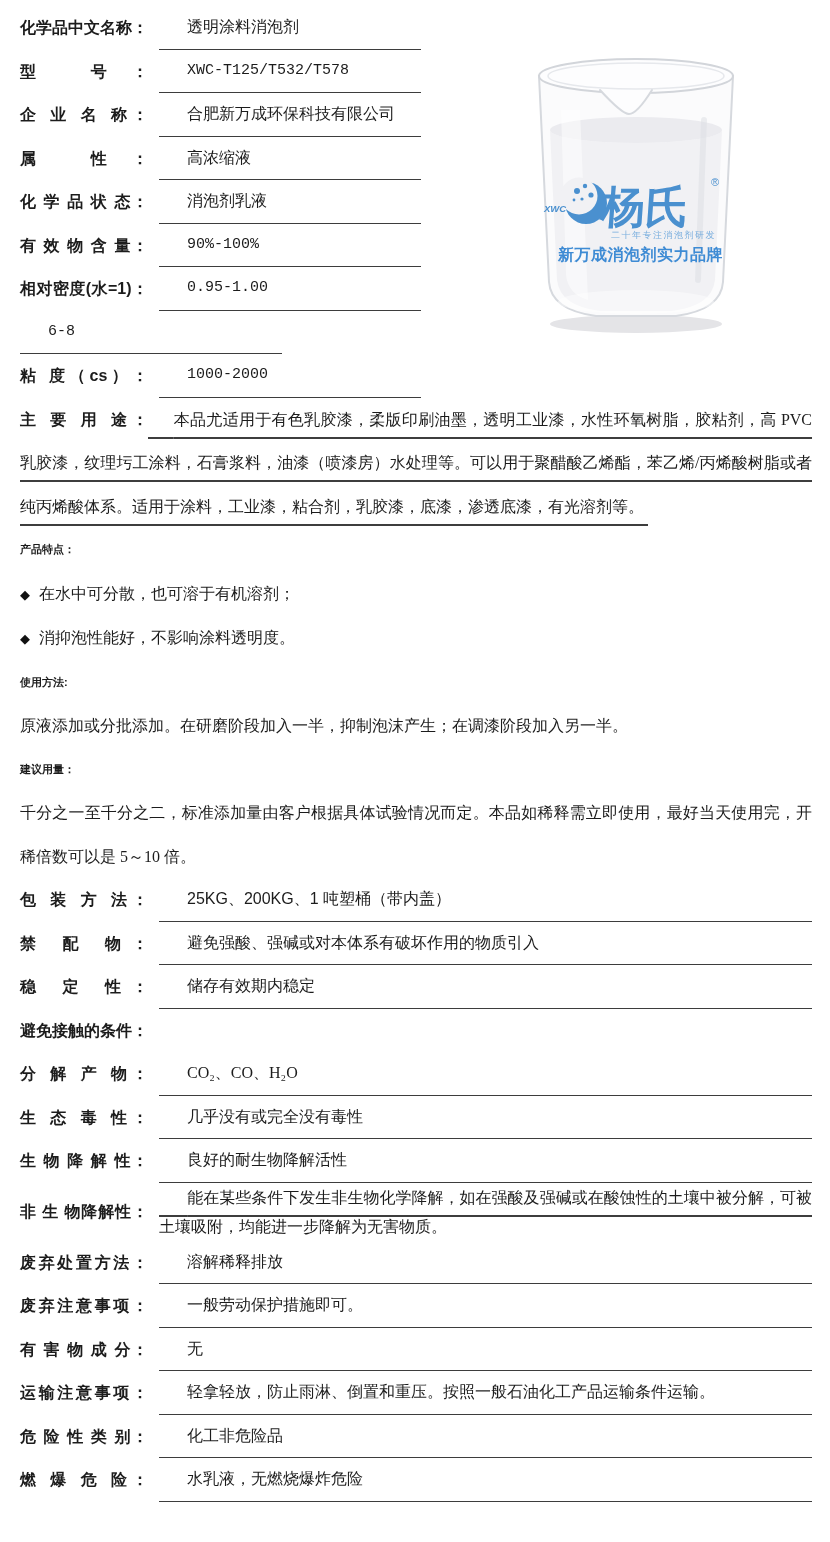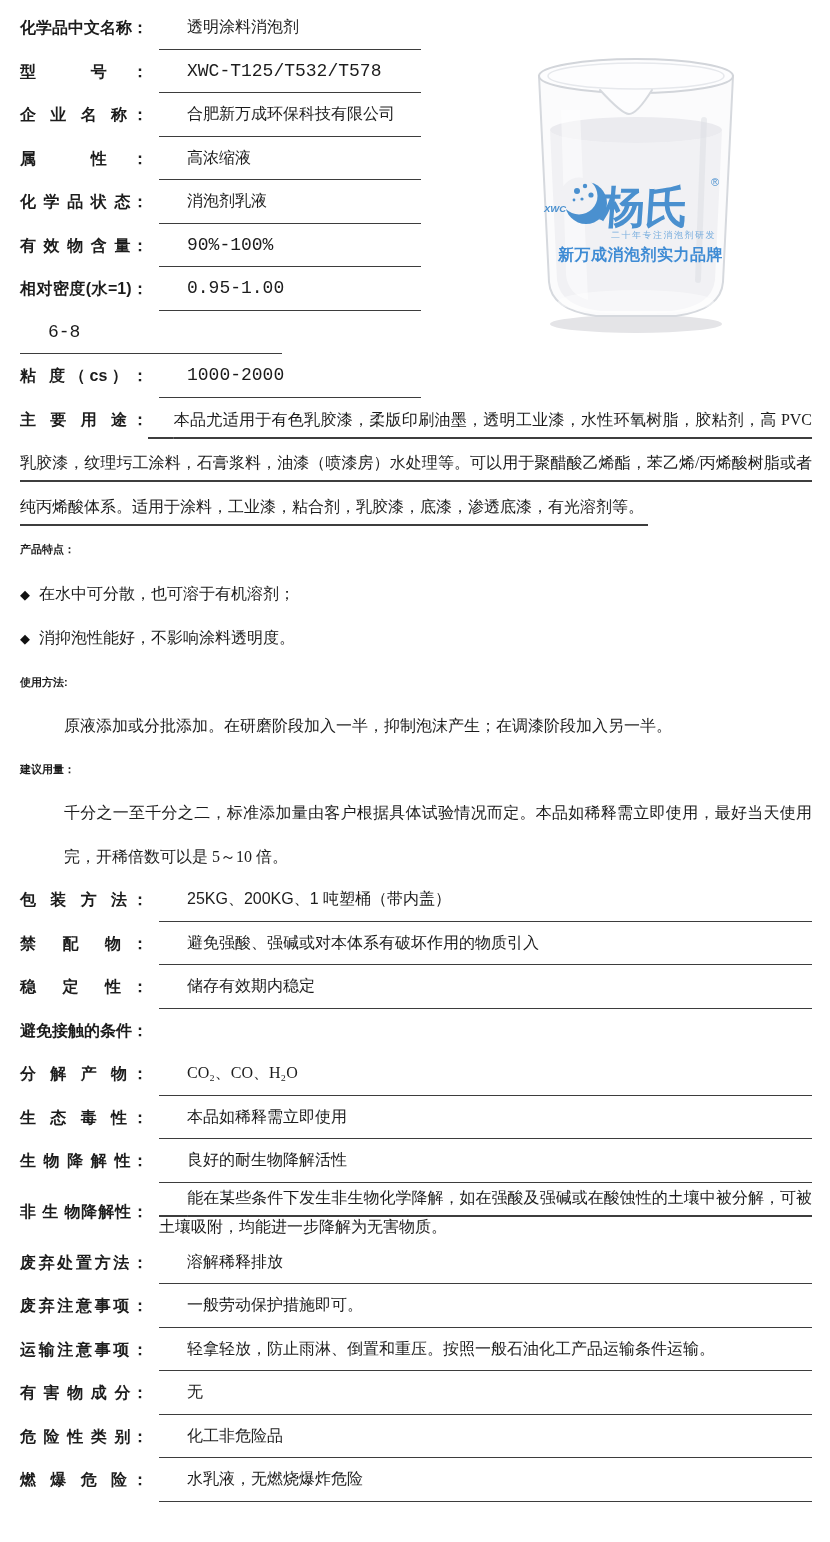--- a/index.html
+++ b/index.html
@@ -17,21 +17,21 @@
     text-align:justify;text-align-last:justify;text-justify:inter-word;
     white-space:normal;
   }
   .fval{
     border-bottom:1.5px solid #3d3d3d;box-sizing:border-box;
     height:43.5px;line-height:42px;padding-left:28px;overflow:hidden;white-space:nowrap;
   }
   .top-form .fval{width:262px;flex:none;}
   .bottom-form .fval{flex:1;}
   .frow.sans .fval{font-family:"Liberation Sans","DejaVu Sans",sans-serif;}
-  .frow.mono .fval{font-family:"Liberation Mono","DejaVu Sans Mono",monospace;font-size:18px;}
+  .frow.mono .fval{font-family:"Liberation Mono","DejaVu Sans Mono",monospace;font-size:15px;}
   
   .frow.multiline .fval{
     border-bottom:none;height:auto;line-height:29px;white-space:normal;
     padding-left:0;text-align:justify;
   }
   .frow.multiline .fval .txt{
     text-decoration:underline;text-decoration-color:#3d3d3d;
     text-decoration-thickness:1.5px;text-underline-offset:12px;
   }
   .frow.multiline .fval .txt::before{content:"\00a0\00a0\00a0\00a0\00a0\00a0\00a0";}
@@ -43,21 +43,21 @@
     text-decoration:underline;text-decoration-color:#3d3d3d;
     text-decoration-thickness:1.5px;text-underline-offset:12px;
   }
   .para-field .txt::before{content:"\00a0\00a0\00a0\00a0\00a0\00a0";}
   .para-field .txt::after{content:"\00a0";}
   
   .heading{
     font-family:"Liberation Sans","DejaVu Sans",sans-serif;
     font-weight:bold;font-size:11px;
   }
-  .body-text{text-align:justify;margin-left:44px;}
+  .body-text{text-align:justify;}
   .bullet-line .diamond{font-size:13px;margin-right:9px;color:#111;}
   
   .beaker-wrap{position:absolute;top:50px;left:528px;width:216px;height:292px;}
 </style>
 </head>
 <body>
 
 <div class="page">
 
   <div class="top-form">
@@ -136,45 +136,45 @@
       </div>
       <div class="frow">
         <div class="flabel">避免接触的条件：</div>
       </div>
       <div class="frow">
         <div class="flabel">分 解 产 物：</div>
         <div class="fval"><span class="txt">CO₂、CO、H₂O</span></div>
       </div>
       <div class="frow">
         <div class="flabel">生 态 毒 性：</div>
-        <div class="fval"><span class="txt">本品如稀释需立即使用</span></div>
+        <div class="fval"><span class="txt">几乎没有或完全没有毒性</span></div>
       </div>
       <div class="frow">
         <div class="flabel">生 物 降 解 性：</div>
         <div class="fval"><span class="txt">良好的耐生物降解活性</span></div>
       </div>
       <div class="frow multiline">
         <div class="flabel">非 生 物降解性：</div>
         <div class="fval"><span class="txt">能在某些条件下发生非生物化学降解，如在强酸及强碱或在酸蚀性的土壤中被分解，可被土壤吸附，均能进一步降解为无害物质。</span></div>
       </div>
       <div class="frow">
         <div class="flabel">废弃处置方法：</div>
         <div class="fval"><span class="txt">溶解稀释排放</span></div>
       </div>
       <div class="frow">
         <div class="flabel">废弃注意事项：</div>
         <div class="fval"><span class="txt">一般劳动保护措施即可。</span></div>
       </div>
       <div class="frow">
+        <div class="flabel">有 害 物 成 分：</div>
+        <div class="fval"><span class="txt">无</span></div>
+      </div>
+      <div class="frow">
         <div class="flabel">运输注意事项：</div>
         <div class="fval"><span class="txt">轻拿轻放，防止雨淋、倒置和重压。按照一般石油化工产品运输条件运输。</span></div>
-      </div>
-      <div class="frow">
-        <div class="flabel">有 害 物 成 分：</div>
-        <div class="fval"><span class="txt">无</span></div>
       </div>
       <div class="frow">
         <div class="flabel">危 险 性 类 别：</div>
         <div class="fval"><span class="txt">化工非危险品</span></div>
       </div>
       <div class="frow">
         <div class="flabel">燃 爆 危 险：</div>
         <div class="fval"><span class="txt">水乳液，无燃烧爆炸危险</span></div>
       </div>
     </div>

